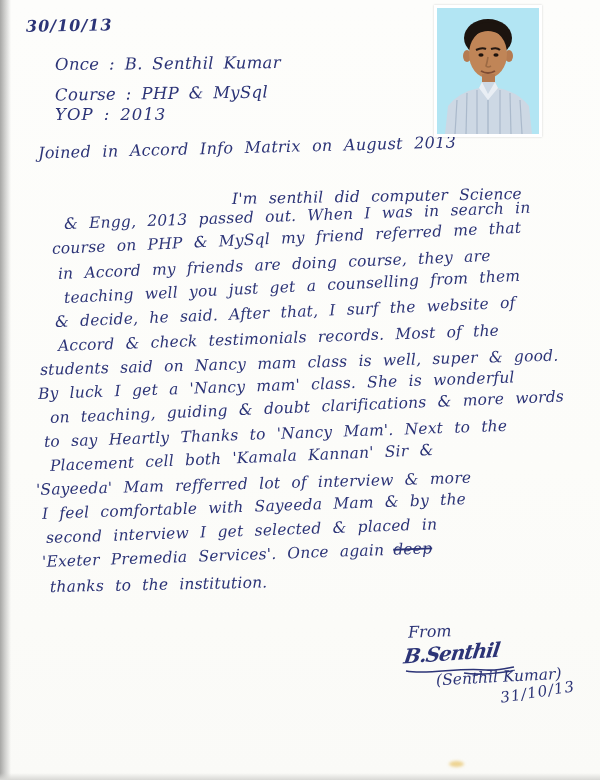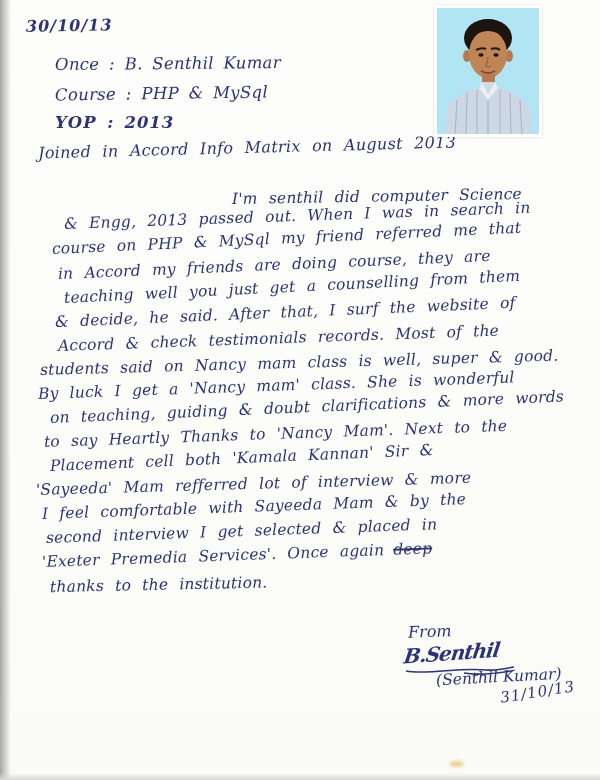--- a/index.html
+++ b/index.html
@@ -11,21 +11,21 @@
   .scan-edge-left{position:absolute;left:0;top:0;width:11px;height:780px;
     background:linear-gradient(to right,#a7a7a5 0%,#cfcfcd 45%,rgba(250,250,248,0) 100%);}
   .scan-edge-bottom{position:absolute;left:0;bottom:0;width:600px;height:7px;
     background:linear-gradient(to top,#d8d8d5 0%,rgba(250,250,248,0) 100%);}
   .hw{color:#2c3477;font-style:italic;white-space:nowrap;}
   .date-top{position:absolute;left:26px;top:16px;font-size:16px;font-weight:bold;
     letter-spacing:1px;transform:rotate(-1deg);}
   .field-row{position:absolute;left:55px;font-size:16.5px;word-spacing:4px;letter-spacing:.3px;}
   .row-name{top:54px;transform:rotate(-.5deg);}
   .row-course{top:84px;transform:rotate(-.8deg);}
-  .row-yop{top:113px;letter-spacing:1px;font-weight:bold;}
+  .row-yop{top:105px;letter-spacing:1px;}
   .field-label{margin-right:10px;}
   .joined-line{position:absolute;left:38px;top:138px;font-size:16px;word-spacing:6px;
     letter-spacing:.3px;transform:rotate(-1.5deg);}
   .photo-frame{position:absolute;left:434px;top:5px;width:108px;height:132px;
     background:#fff;box-shadow:0 0 2px rgba(0,0,0,.18);padding:3px;box-sizing:border-box;}
   .photo-frame svg{display:block;width:100%;height:100%;}
   .bline{position:absolute;font-size:15.5px;word-spacing:6px;letter-spacing:.2px;
     transform-origin:left center;}
   .strike{text-decoration:line-through;text-decoration-thickness:2px;margin-left:9px;}
   .sig-from{position:absolute;left:408px;top:622px;font-size:16px;transform:rotate(-2deg);}

